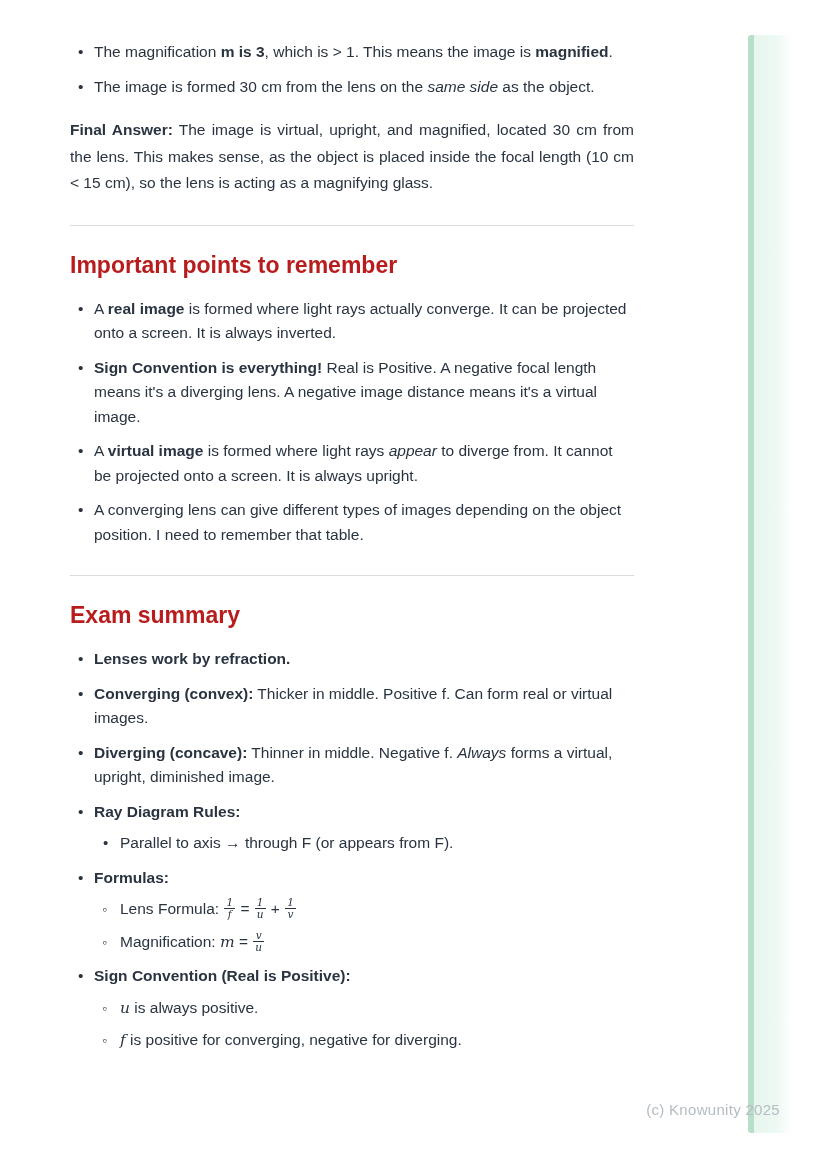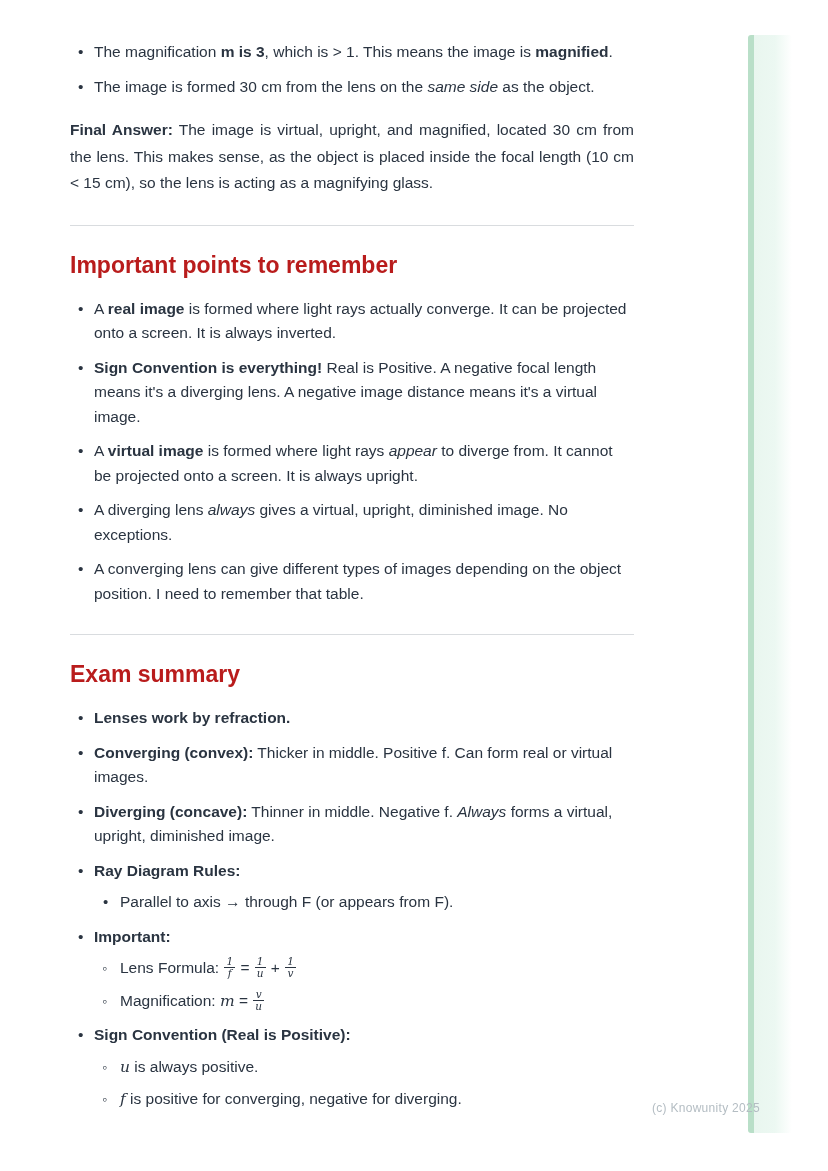--- a/index.html
+++ b/index.html
@@ -81,23 +81,23 @@
     color: #b91c1c;
     font-size: 23px;
     line-height: 30px;
     font-weight: bold;
     margin-top: 24px;
     margin-bottom: 17px;
   }
   .footer {
     position: absolute;
     top: 1101px;
-    right: 68px;
+    right: 48px;
     z-index: 3;
-    font-size: 12px;
+    font-size: 15px;
     letter-spacing: 0.3px;
     color: #b4bdc3;
   }
 </style>
 </head>
 <body>
 
 <div class="page">
 
   <div class="stripe"></div>
@@ -112,42 +112,41 @@
     <p class="final"><span class="b">Final Answer:</span><span> The image is virtual, upright, and magnified, located 30 cm from the lens. This makes sense, as the object is placed inside the focal length (10 cm &lt; 15 cm), so the lens is acting as a magnifying glass.</span></p>
 
     <hr class="rule">
 
     <h2 class="section-heading">Important points to remember</h2>
 
     <ul class="blist">
       <li><span><span>A </span><span class="b">real image</span><span> is formed where light rays actually converge. It can be projected onto a screen. It is always inverted.</span></span></li>
       <li><span><span class="b">Sign Convention is everything!</span><span> Real is Positive. A negative focal length means it's a diverging lens. A negative image distance means it's a virtual image.</span></span></li>
       <li><span><span>A </span><span class="b">virtual image</span><span> is formed where light rays </span><span class="i">appear</span><span> to diverge from. It cannot be projected onto a screen. It is always upright.</span></span></li>
-      <li><span><span>A diverging lens </span><span class="i">always</span><span> gives a virtual, upright, diminished image. No exceptions.</span></span></li>
       <li><span><span>A converging lens can give different types of images depending on the object position. I need to remember that table.</span></span></li>
     </ul>
 
     <hr class="rule">
 
     <h2 class="section-heading">Exam summary</h2>
 
     <ul class="blist">
       <li><span><span class="b">Lenses work by refraction.</span></span></li>
       <li><span><span class="b">Converging (convex):</span><span> Thicker in middle. Positive f. Can form real or virtual images.</span></span></li>
       <li><span><span class="b">Diverging (concave):</span><span> Thinner in middle. Negative f. </span><span class="i">Always</span><span> forms a virtual, upright, diminished image.</span></span></li>
 
       <li>
         <span><span class="b">Ray Diagram Rules:</span></span>
         <ul class="sublist disc">
           <li><span><span>Parallel to axis → through F (or appears from F).</span></span></li>
         </ul>
       </li>
 
       <li>
-        <span><span class="b">Important:</span></span>
+        <span><span class="b">Formulas:</span></span>
         <ul class="sublist circle">
           <li><span><span>Lens Formula: </span><span class="frac"><span class="num">1</span><span class="den">f</span></span><span> = </span><span class="frac"><span class="num">1</span><span class="den">u</span></span><span> + </span><span class="frac"><span class="num">1</span><span class="den">v</span></span></span></li>
           <li><span><span>Magnification: </span><span class="math">m</span><span> = </span><span class="frac"><span class="num">v</span><span class="den">u</span></span></span></li>
         </ul>
       </li>
 
       <li>
         <span><span class="b">Sign Convention (Real is Positive):</span></span>
         <ul class="sublist circle">
           <li><span><span class="math">u</span><span> is always positive.</span></span></li>

